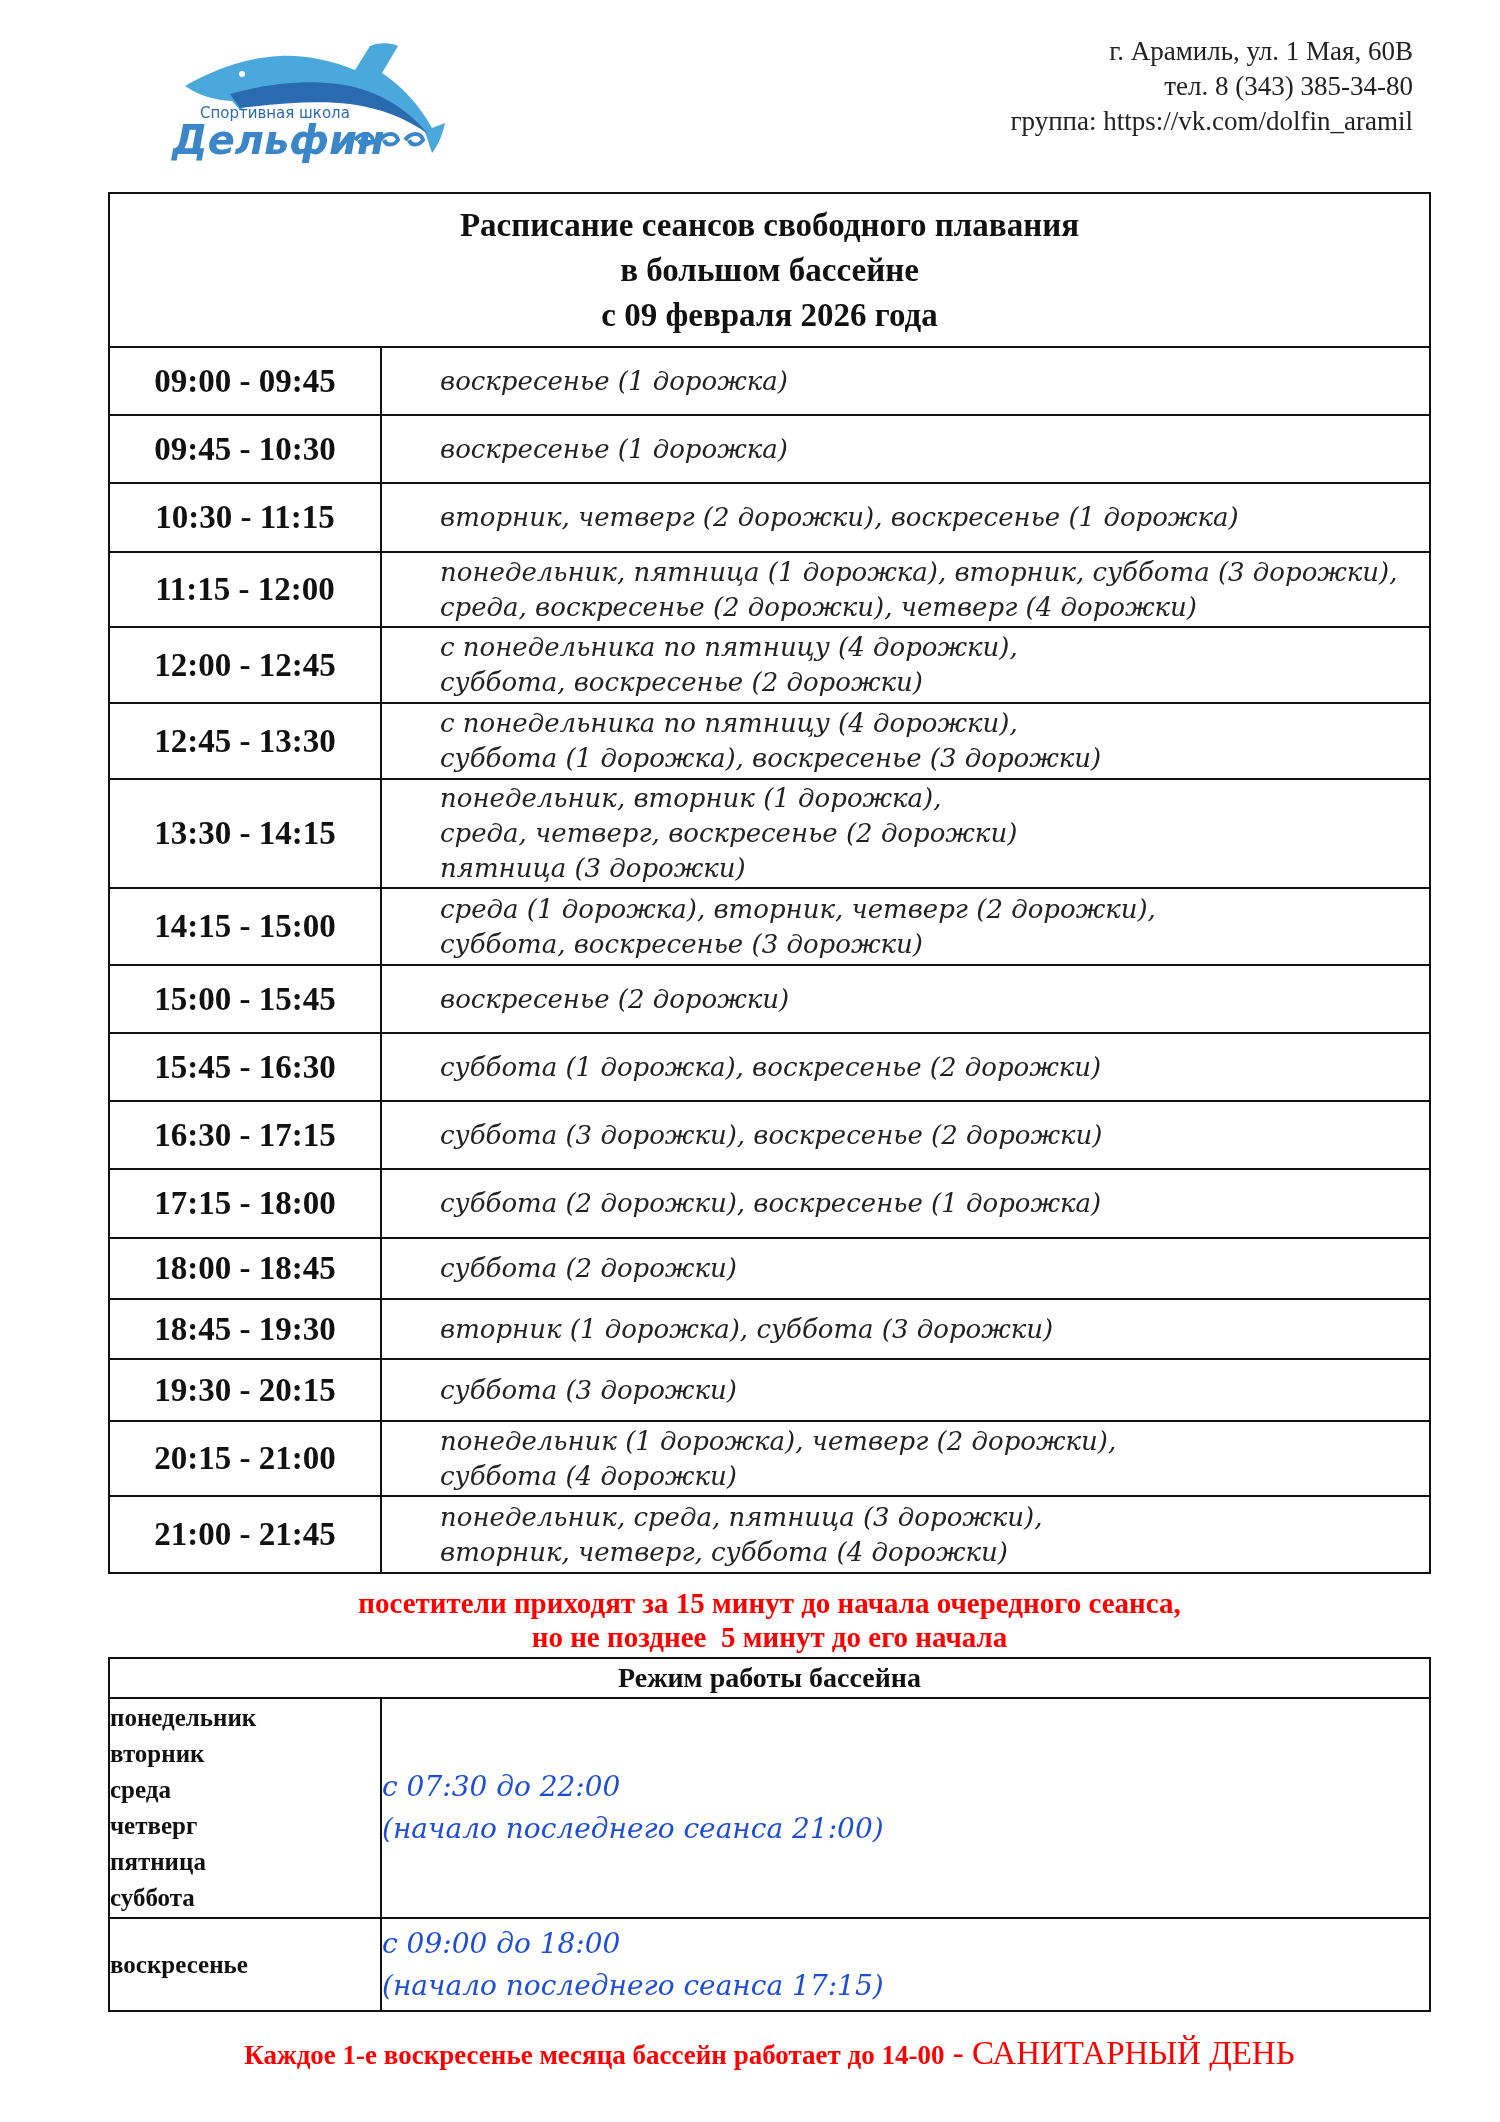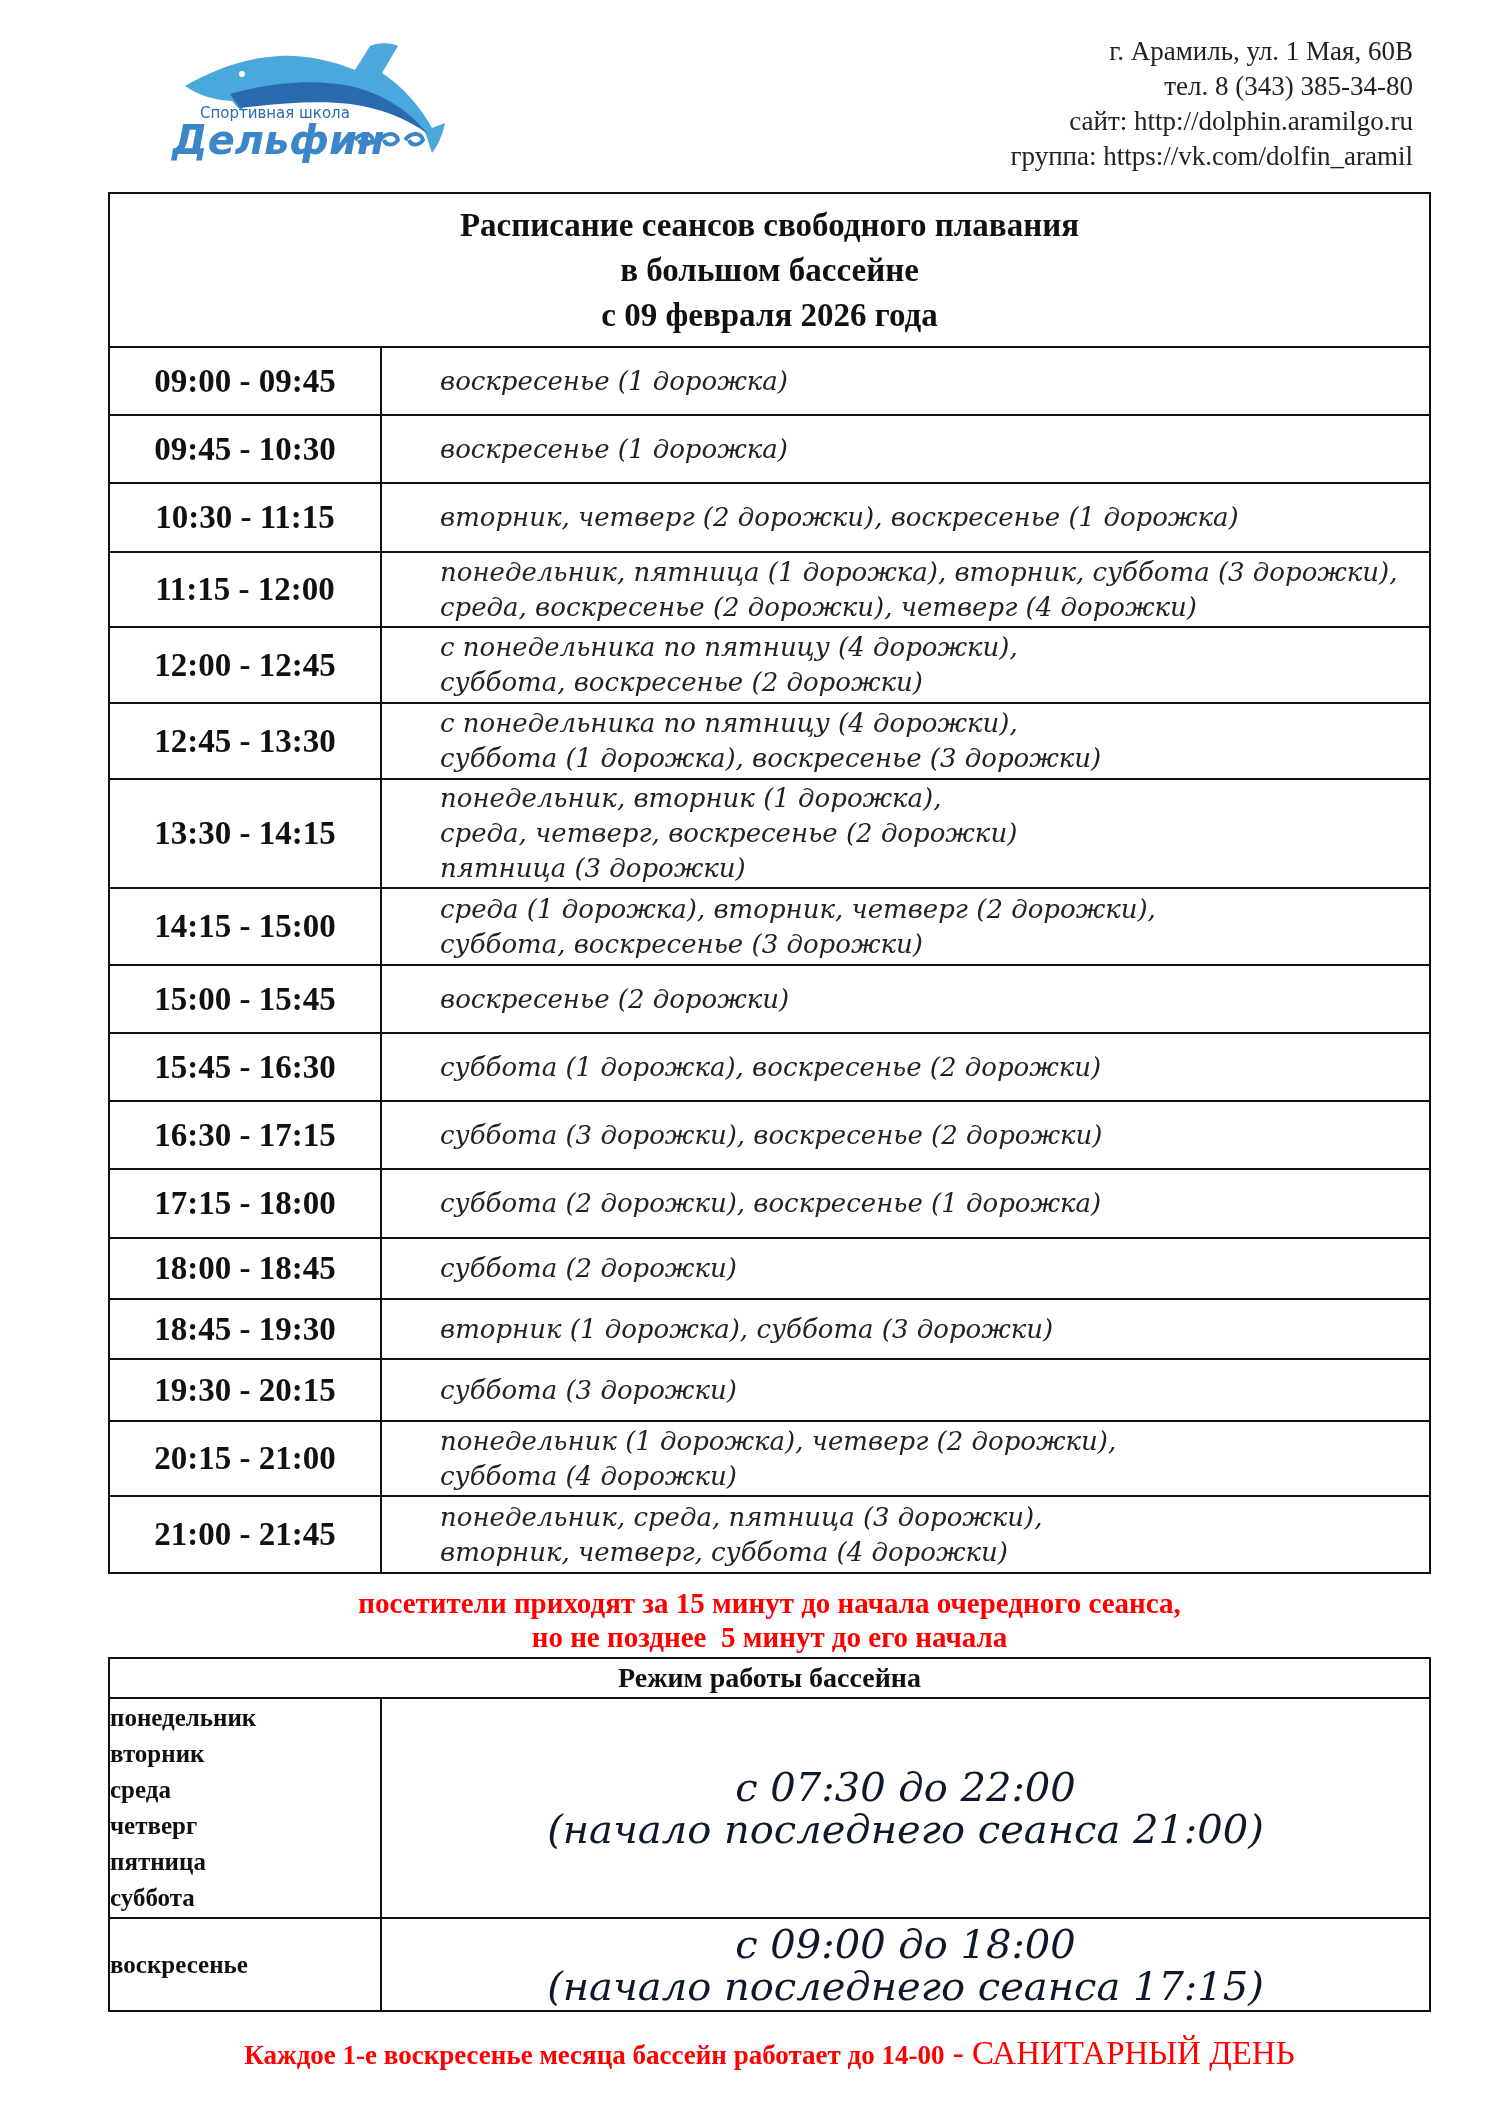--- a/index.html
+++ b/index.html
@@ -17,21 +17,21 @@
     .time-cell { text-align: center; font-weight: bold; font-size: 33px; font-family: "Liberation Serif", serif; white-space: nowrap; }
     .desc-cell { padding-left: 58px; font-style: italic; font-size: 26px; line-height: 35px; font-family: "DejaVu Serif", serif; color: #222; vertical-align: middle; }
     .desc-cell div { white-space: nowrap; }
 
     .note { position: absolute; left: 108px; width: 1323px; text-align: center; color: #ff0000; font-weight: bold; font-size: 29px; line-height: 34px; font-family: "Liberation Serif", serif; top: 1586px; }
 
     .hours { top: 1657px; }
     .hours col.c1 { width: 272px; }
     .hours-title { height: 38px; text-align: center; font-weight: bold; font-size: 28px; font-family: "Liberation Serif", serif; }
     .days-cell { text-align: left; font-weight: bold; font-size: 25px; line-height: 36px; font-family: Liberation Serif, serif; }
-    .hours-cell { text-align: center; font-style: italic; font-size: 40px; line-height: 42px; font-family: "DejaVu Serif", serif; color: #0f172a; }
+    .hours-cell { text-align: left; font-style: italic; font-size: 28px; line-height: 42px; font-family: "DejaVu Serif", serif; color: #1d4ed8; }
 
     .bottom-note { position: absolute; left: 108px; width: 1323px; top: 2035px; text-align: center; color: #ff0000; font-weight: bold; font-family: "Liberation Serif", serif; font-size: 27px; white-space: nowrap; }
     .bottom-note .big { font-size: 33px; font-weight: normal; }
   </style>
 </head>
 <body>
 
 <div class="logo">
   <svg width="300" height="135" viewBox="0 0 300 135">
     <path d="M15 58 C40 44 70 30 110 28 C135 27 160 32 185 42 L200 18 C210 14 222 15 228 18 L212 45 C232 58 250 78 262 100 L275 95 C272 110 266 120 262 125 L255 104 C240 86 215 72 190 66 C160 60 120 66 85 72 L70 82 L62 73 C45 72 30 68 15 58 Z" fill="#4aa8dc"></path>
@@ -39,21 +39,20 @@
     <circle cx="72" cy="46" r="3" fill="#ffffff"></circle>
     <text x="30" y="90" font-family="DejaVu Sans, sans-serif" font-size="15" fill="#2a6bb0">Спортивная школа</text>
     <text x="2" y="126" font-family="DejaVu Sans, sans-serif" font-style="italic" font-weight="bold" font-size="40" fill="#3a86c8">Дельфин</text>
     <path d="M185 112 c6 -8 16 -8 18 0 c-4 6 -12 6 -14 0 M210 112 c6 -8 16 -8 18 0 c-4 6 -12 6 -14 0 M235 112 c6 -8 16 -8 18 0 c-4 6 -12 6 -14 0" stroke="#3a86c8" stroke-width="4" fill="none"></path>
   </svg>
 </div>
 
 <div class="contacts">
   <div>г. Арамиль, ул. 1 Мая, 60В</div>
   <div>тел. 8 (343) 385-34-80</div>
-  <div>сайт: http://dolphin.aramilgo.ru</div>
   <div>группа: https://vk.com/dolfin_aramil</div>
 </div>
 
 <table class="sched">
   <colgroup>
       <col class="c1">
       <col>
     </colgroup>
   <tbody>
       <tr>

